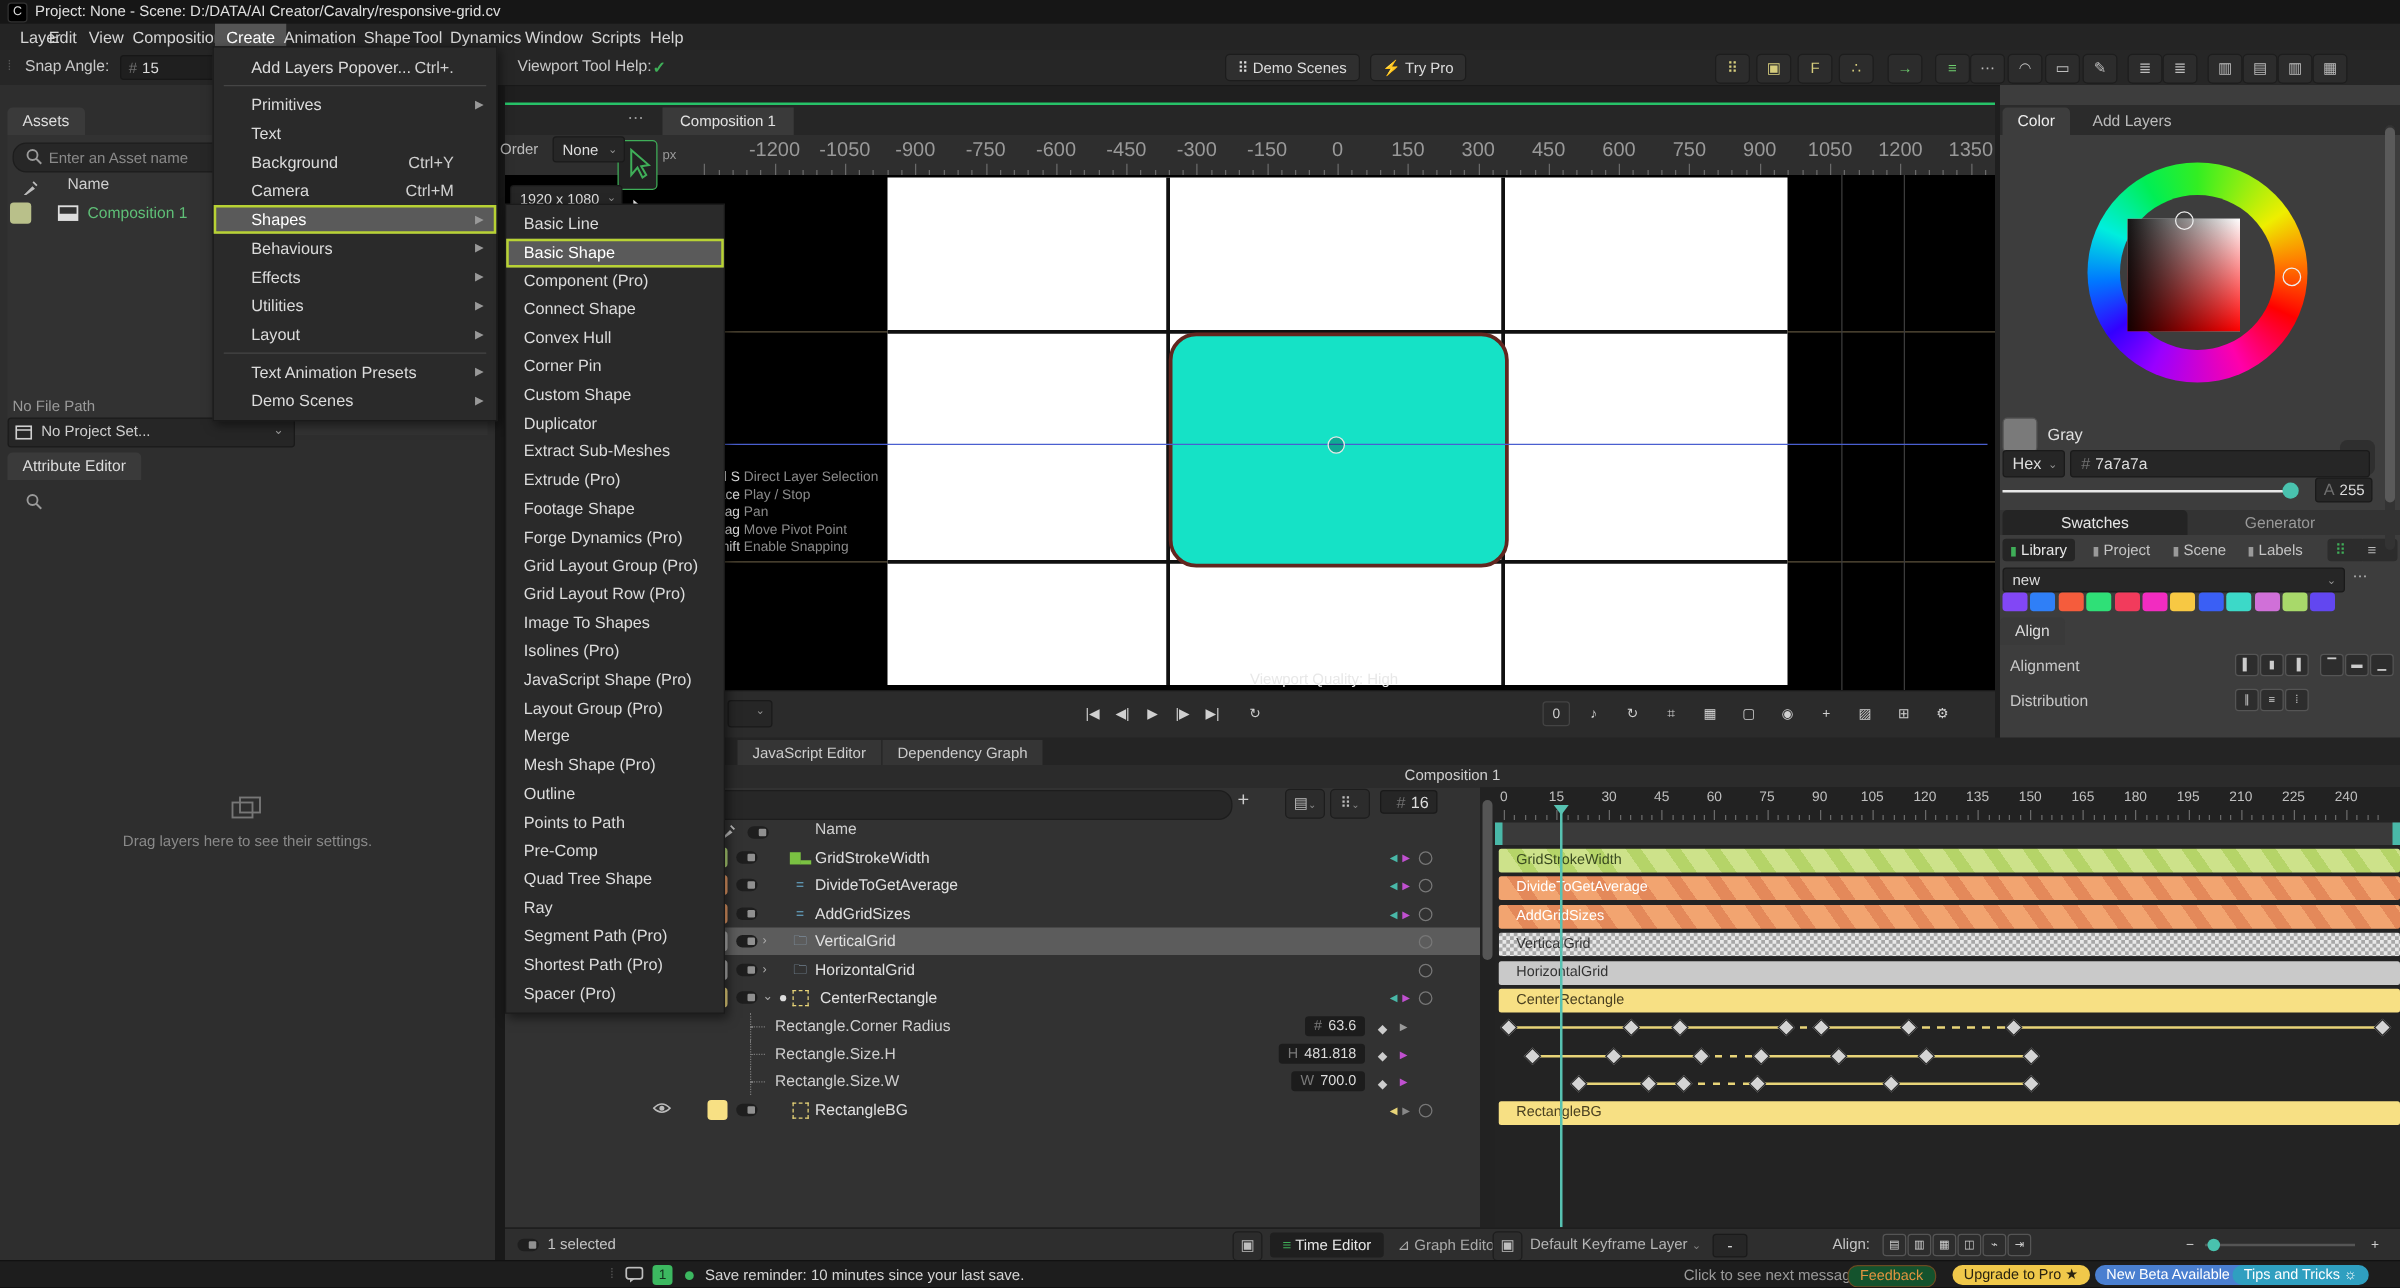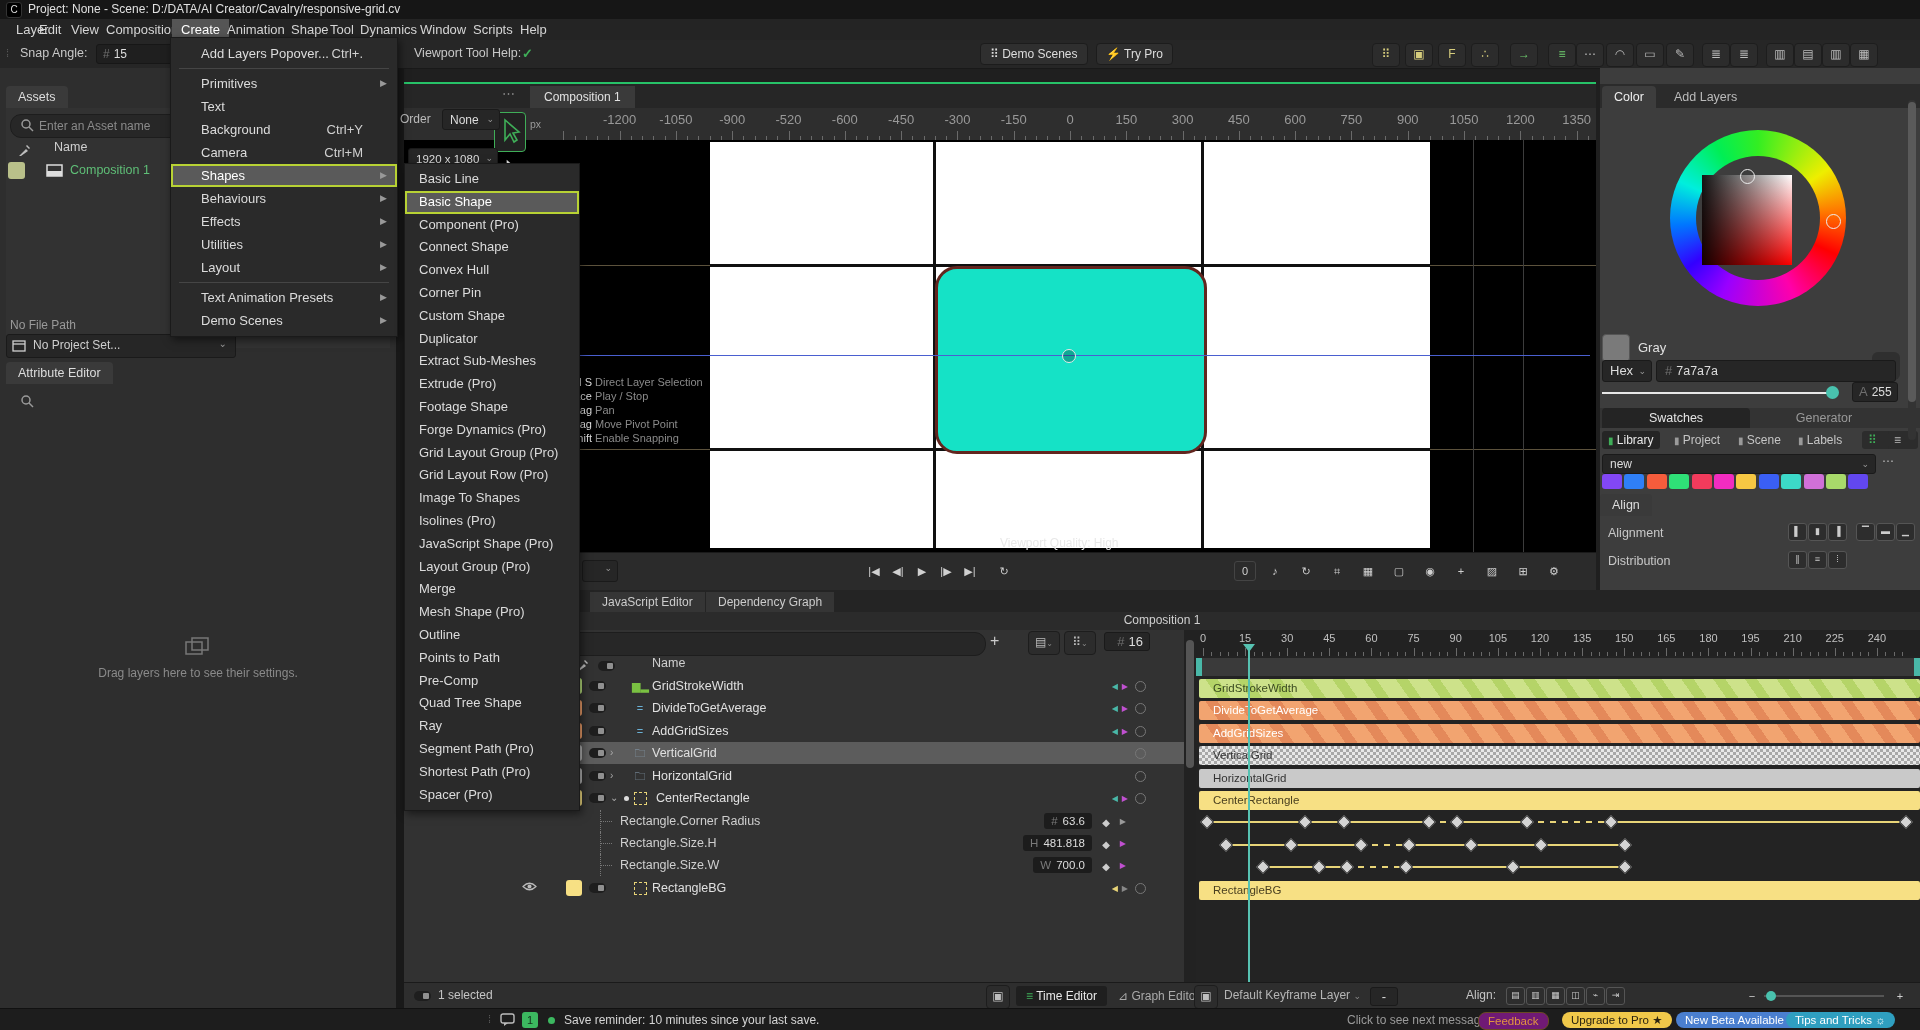--- a/index.html
+++ b/index.html
@@ -34,21 +34,21 @@
              padding:0 12px;height:22px;line-height:22px;display:inline-block;}
   .search-box{background:#272727;border:1px solid #1d1d1d;border-radius:11px;height:22px;line-height:22px;
               color:#8a8a8a;font-size:12px;padding-left:28px;}
   .search-glyph{position:absolute;left:8px;top:3px;width:14px;height:14px;}
   .sec-label{color:#9a9a9a;font-size:12px;}
   
   #vp-topline{left:404px;top:82px;width:1192px;height:2px;background:#27c268;}
   #vp-tabbar{left:404px;top:84px;width:1192px;height:24px;background:#262626;}
   #vp-tab{left:126px;top:2px;height:22px;background:#3a3a3a;color:#e2e2e2;font-size:12px;line-height:22px;padding:0 14px;}
   #vp-ruler{left:404px;top:108px;width:1192px;height:32px;background:#2e2e2e;overflow:hidden;}
-  .rl{position:absolute;top:4px;font-size:13px;color:#999;transform:translateX(-50%);}
+  .rl{position:absolute;top:4px;font-size:16px;color:#999;transform:translateX(-50%);}
   .rt{position:absolute;bottom:0;width:1px;background:#6a6a6a;}
   #vp-canvas{left:404px;top:140px;width:1192px;height:412px;background:#000;overflow:hidden;}
   #comp-white{left:306px;top:2px;width:720px;height:406px;background:#fff;}
   .grid-v{position:absolute;top:2px;width:3px;height:406px;background:#101010;}
   .grid-h{position:absolute;left:306px;width:720px;height:3px;background:#101010;}
   .ext-h{position:absolute;height:1px;background:#5c523c;}
   .ext-v{position:absolute;width:1px;background:#3c3c3c;}
   #teal-rect{left:531px;top:126px;width:266px;height:182px;background:#15e2c6;border:3px solid #62261f;border-radius:22px;}
   #center-line{left:130px;top:215px;width:1056px;height:1px;background:#4a5fd0;}
   #pivot{left:658px;top:209px;width:12px;height:12px;border:1px solid #e8e8e8;border-radius:50%;background:rgba(0,0,0,.25);}
@@ -324,21 +324,21 @@
       <div class="rt" style="left: 1116.36px; height: 9px;"></div>
       <div class="rt" style="left: 1127.62px; height: 4px;"></div>
       <div class="rt" style="left: 1138.88px; height: 4px;"></div>
       <div class="rt" style="left: 1150.14px; height: 4px;"></div>
       <div class="rt" style="left: 1161.4px; height: 4px;"></div>
       <div class="rt" style="left: 1172.65px; height: 9px;"></div>
       <div class="rt" style="left: 1183.91px; height: 4px;"></div>
       <div class="rl" style="left: 215.64px;">-1200</div>
       <div class="rl" style="left: 271.935px;">-1050</div>
       <div class="rl" style="left: 328.23px;">-900</div>
-      <div class="rl" style="left: 384.525px;">-520</div>
+      <div class="rl" style="left: 384.525px;">-750</div>
       <div class="rl" style="left: 440.82px;">-600</div>
       <div class="rl" style="left: 497.115px;">-450</div>
       <div class="rl" style="left: 553.41px;">-300</div>
       <div class="rl" style="left: 609.705px;">-150</div>
       <div class="rl" style="left: 666px;">0</div>
       <div class="rl" style="left: 722.295px;">150</div>
       <div class="rl" style="left: 778.59px;">300</div>
       <div class="rl" style="left: 834.885px;">450</div>
       <div class="rl" style="left: 891.18px;">600</div>
       <div class="rl" style="left: 947.475px;">750</div>
@@ -823,21 +823,21 @@
     <div class="abs grip" style="left:488px;top:4px">⁞</div>
     <svg class="abs" style="left:500px;top:4px" width="15" height="14" viewBox="0 0 15 14">
       <rect x="1" y="1" width="13" height="9" rx="2" fill="none" stroke="#bdbdbd" stroke-width="1.4"></rect>
         <path d="M4 10 L4 13 L8 10" fill="#bdbdbd"></path>
     </svg>
     <div class="abs" style="left:522px;top:3px;width:16px;height:16px;background:#3cb860;border-radius:3px;color:#12321c;font-size:11px;text-align:center;line-height:16px">1</div>
     <div class="abs" style="left:548px;top:8px;width:7px;height:7px;border-radius:50%;background:#3cb860"></div>
     <div class="abs" style="left:564px;top:4px;font-size:12px;color:#d5d5d5">Save reminder: 10 minutes since your last save.</div>
     <div class="abs" style="left:1347px;top:4px;font-size:12px;color:#9a9a9a">Click to see next message</div>
     <div id="st-actions">
-        <div class="st-btn" style="left: 1478px; background: #701a75; border: 1px solid rgb(106, 74, 34); color: rgb(224, 148, 64);">Feedback</div>
+        <div class="st-btn" style="left: 1478px; background: #14532d; border: 1px solid rgb(106, 74, 34); color: rgb(224, 148, 64);">Feedback</div>
         <div class="st-btn" style="left: 1562px; background: rgb(240, 200, 74); color: rgb(42, 35, 16);">Upgrade to Pro ★</div>
         <div class="st-btn" style="left: 1676px; background: rgb(74, 127, 208); color: rgb(255, 255, 255);">New Beta Available ◆</div>
         <div class="st-btn" style="left: 1786px; background: rgb(47, 159, 192); color: rgb(255, 255, 255);">Tips and Tricks ☼</div>
       </div>
   </div>
 
   <div id="create-menu" class="popup" style="left:170px;top:37px;width:226px;padding:4px 0">
       <div class="mi"><span>Add Layers Popover...</span><span class="sc">Ctrl+.</span></div>
       <div class="msep"></div>
       <div class="mi"><span>Primitives</span><span class="ar">▶</span></div>

